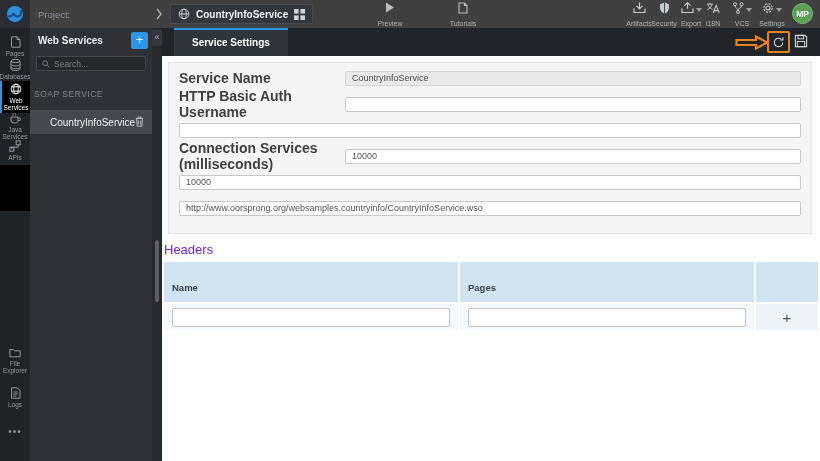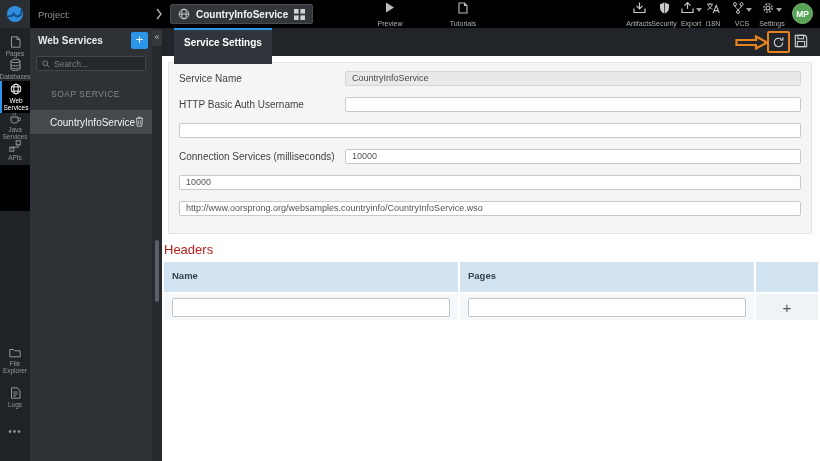--- a/index.html
+++ b/index.html
@@ -1,20 +1,20 @@
 <!DOCTYPE html>
 <html><head>
 <meta charset="utf-8">
 <style>
   * { margin:0; padding:0; box-sizing:border-box; }
   html,body { width:820px; height:461px; overflow:hidden; font-family:"Liberation Sans", sans-serif; background:#fff; }
   .app { position:relative; width:820px; height:461px; }
 
   
-  .topbar { position:relative; width:100%; height:28px; background:#000000; }
+  .topbar { position:relative; width:100%; height:28px; background:#404040; }
   .logo-tile { position:absolute; left:0; top:0; width:30px; height:28px; background:#2a2d31; display:flex; align-items:center; justify-content:center; }
   .project { position:absolute; left:38px; top:0; height:28px; display:flex; align-items:center; gap:4px; }
   .project .plabel { color:#8d9297; font-size:9.5px; }
   .project .pname { color:#e8eaec; font-size:10px; font-weight:bold;margin-top:48px; }
   .tb-chevron { position:absolute; left:155px; top:7px; }
   .chip { position:absolute; left:170px; top:4px; height:20px; background:#33373c; border:1px solid #474b50; border-radius:2px; display:flex; align-items:center; gap:6px; padding:0 7px; }
   .chip .chip-name { color:#f0f2f4; font-size:10px; font-weight:bold; }
   .tb-item { position:absolute; top:2px; height:25px; display:flex; flex-direction:column; align-items:center; justify-content:space-between; color:#c6cacd; cursor:pointer; }
   .tb-item .tb-label { font-size:7px; color:#aeb2b6; white-space:nowrap; }
   .tb-item .ic-row { display:flex; align-items:flex-start; gap:2px; }
@@ -33,49 +33,49 @@
   .strip-dots { position:absolute; top:398px; left:0; width:30px; text-align:center; color:#8d9297; font-size:10px; letter-spacing:1px; cursor:pointer; }
 
   
   .panel { position:relative; width:122px; background:#2e3236; flex:none; }
   .panel-header { height:24px; display:flex; align-items:center; padding-left:8px; position:relative; }
   .panel-title { color:#eaecee; font-size:10px; font-weight:bold; }
   .add-btn { position:absolute; right:4px; top:4px; width:17px; height:17px; background:#2b95e8; border-radius:2px; color:#fff; font-size:13px; line-height:15px; text-align:center; cursor:pointer; }
   .searchbox { margin:4px 6px 0 6px; height:15px; background:#25282b; border:1px solid #43474c; border-radius:2px; display:flex; align-items:center; gap:4px; padding:0 5px; }
   .searchbox input { background:transparent; border:none; outline:none; color:#9ca1a6; font-size:8.5px; width:100%; font-family:"Liberation Sans",sans-serif; }
   .searchbox input::placeholder { color:#7a8085; }
-  .section-label { margin:18px 0 0 21px; color:#82878d; font-size:8.5px; letter-spacing:.5px; }
+  .section-label { margin:18px 0 0 4px; color:#82878d; font-size:8.5px; letter-spacing:.5px; }
   .svc-item { margin-top:11px; height:24px; background:#45494e; display:flex; align-items:center; padding-left:20px; position:relative; color:#f2f4f5; font-size:10px; cursor:pointer; }
   .svc-item .trash { position:absolute; right:8px; top:6px; }
 
   
   .gutter { position:relative; width:10px; background:#26292d; flex:none; }
   .collapse-btn { position:absolute; top:2px; left:0; width:10px; height:16px; background:#34383d; color:#b8bcc1; font-size:9px; line-height:15px; text-align:center; cursor:pointer; }
   .scroll-thumb { position:absolute; left:3px; top:212px; width:4px; height:62px; background:#5c6066; border-radius:2px; cursor:pointer; }
 
   
   .content { position:relative; flex:1; background:#fff; }
   .tabbar { position:relative; height:28px; background:#21252a; }
-  .tab { position:absolute; top:0; height:36px; line-height:26px; padding:0 10px; font-size:10px; cursor:pointer; }
+  .tab { position:absolute; top:0; height:28px; line-height:26px; padding:0 18px; font-size:10px; cursor:pointer; }
   .tab.active { left:12px; background:#2f353b; border-top:2px solid #2b95e8; color:#fff; font-weight:bold; }
   .tab.inactive { left:96px; color:#9aa0a6; }
   .anno-arrow { position:absolute; left:573px; top:7px; }
   .anno-box { position:absolute; left:605px; top:3px; width:23px; height:22px; border:2px solid #e8821e; border-radius:2px; display:flex; align-items:center; justify-content:center; color:#d9dde0; cursor:pointer; }
   .save-btn { position:absolute; left:632px; top:6px; color:#d9dde0; cursor:pointer; }
 
   .card { margin:6px 8px 0 6px; height:172px; background:#f5f5f6; border:1px solid #e5e5e5; padding:2px 10px; }
   .frow { height:26px; display:flex; align-items:center; }
-  .frow label { width:166px; font-size:10px; font-weight:normal; color:#3f3f3f; flex:none; }
+  .frow label { width:166px; font-size:14px; font-weight:bold; color:#3f3f3f; flex:none; }
   .frow input { flex:1; height:15px; border:1px solid #c9c9c9; border-radius:2px; background:#fff; padding:0 6px; font-size:9px; color:#555; font-family:"Liberation Sans",sans-serif; outline:none; }
   .frow input[disabled] { background:#e9e9e9; border-color:#d6d6d6; color:#4a4a4a; }
 
   .headers-wrap { margin:8px 2px 0 2px; }
-  .headers-title { font-size:13px; color:#b91c1c; }
+  .headers-title { font-size:13px; color:#6d28d9; }
   .htable { margin-top:5px; display:grid; grid-template-columns:1fr 1fr 62px; gap:2px; }
-  .hcell { background:#d2e4f2; font-size:9.5px; font-weight:bold; color:#39424a; padding:8px 8px; height:30px; }
+  .hcell { background:#d2e4f2; font-size:9.5px; font-weight:bold; color:#39424a; padding:20px 8px; height:30px; }
   .bcell { background:#f4f8fb; padding:3px 8px; height:26px; display:flex; align-items:center; }
   .bcell input { width:100%; height:19px; border:1px solid #c4c4c4; border-radius:2px; background:#fff; padding:0 6px; font-size:9px; color:#555; font-family:"Liberation Sans",sans-serif; outline:none; }
   .bcell.action { background:#eef3f7; justify-content:center; font-size:15px; color:#555; cursor:pointer; }
   svg { display:block; }
 </style>
 </head>
 <body>
 
 <div class="app">
 

